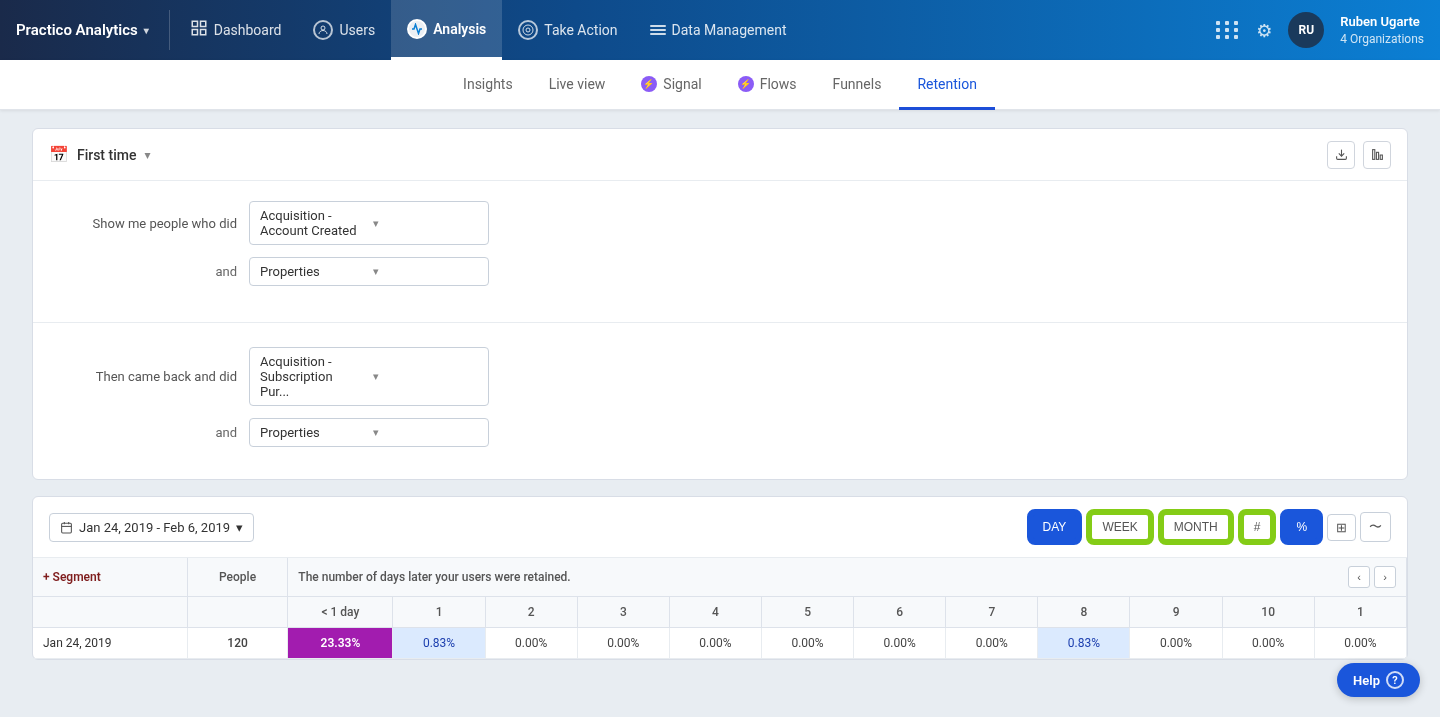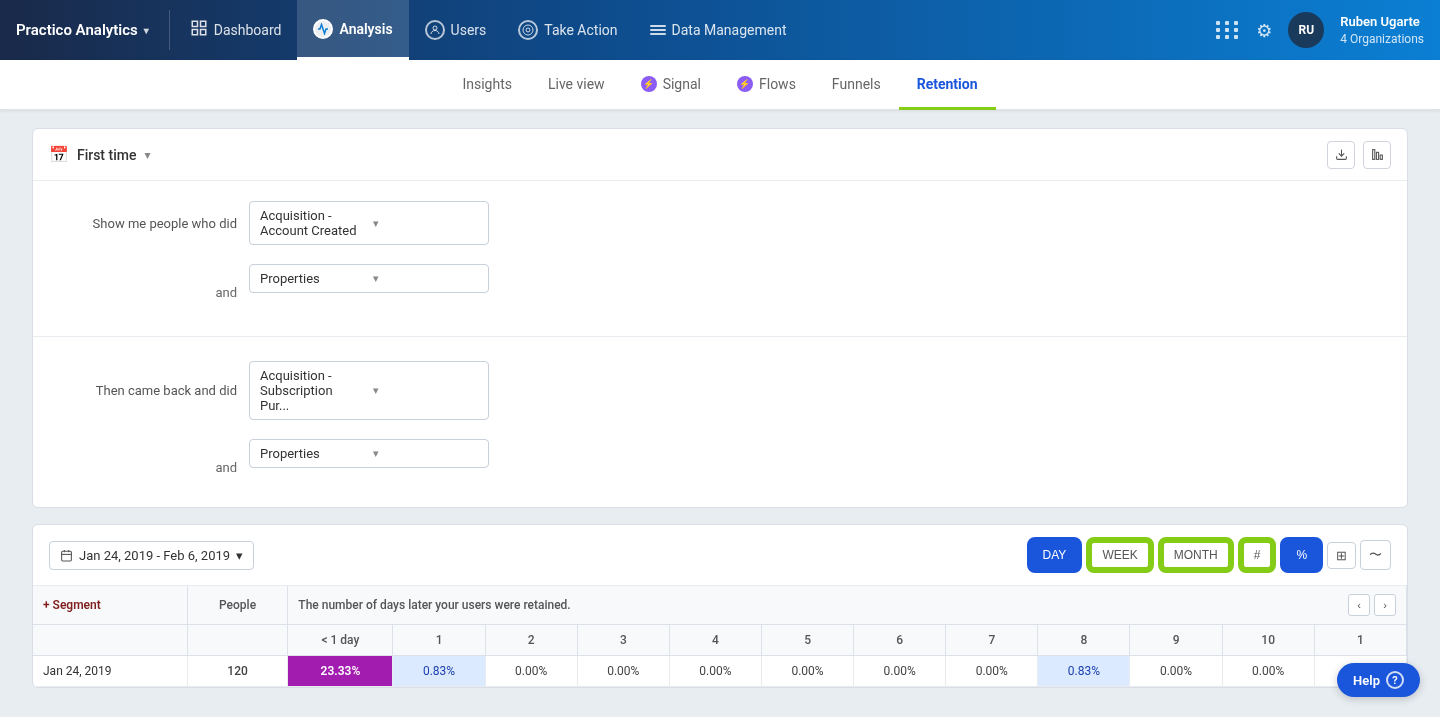--- a/index.html
+++ b/index.html
@@ -75,21 +75,21 @@
       align-items: center;
       gap: 6px;
       color: #666;
       font-size: 14px;
       padding: 0 18px;
       height: 50px;
       cursor: pointer;
       border-bottom: 3px solid transparent;
       white-space: nowrap;
     }
-    .sub-nav-item.active { color: #1a56db; font-weight: 700; border-bottom: 3px solid #84cc16; }
+    .sub-nav-item.active { color: #1a56db; font-weight: 400; border-bottom: 3px solid #1d4ed8; }
     .sub-icon { width: 16px; height: 16px; border-radius: 50%; display: flex; align-items: center; justify-content: center; font-size: 9px; }
     .sub-icon.purple { background: #8b5cf6; color: #fff; }
 
     
     .main-content { padding: 18px 32px; }
 
     
     .card {
       background: #fff;
       border-radius: 6px;
@@ -124,21 +124,21 @@
       padding: 6px 10px;
       min-width: 240px;
       font-size: 13px;
       color: #333;
       background: #fff;
       cursor: pointer;
     }
     .filter-select span { flex: 1; }
     .select-arrow { color: #888; font-size: 11px; margin-left: 8px; }
     .filter-divider { height: 1px; background: #e8ecf0; margin: 4px 0; }
-    .and-label { color: #666; font-size: 13px; min-width: 180px; text-align: right; margin-top: 28px; }
+    .and-label { color: #666; font-size: 13px; min-width: 180px; text-align: right; }
 
     
     .bottom-card { background: #fff; border-radius: 6px; border: 1px solid #d8dde6; }
     .bottom-card-header {
       display: flex;
       align-items: center;
       justify-content: space-between;
       padding: 12px 16px;
       border-bottom: 1px solid #e8ecf0;
     }
@@ -254,37 +254,37 @@
       <svg width="18" height="18" viewBox="0 0 24 24" fill="none" stroke="rgba(255,255,255,0.85)" stroke-width="2">
           <rect x="3" y="3" width="7" height="7"></rect>
           <rect x="14" y="3" width="7" height="7"></rect>
           <rect x="14" y="14" width="7" height="7"></rect>
           <rect x="3" y="14" width="7" height="7"></rect>
         </svg>
     </span>
     <span>Dashboard</span>
   </div>
 
-  <div class="nav-item active">
-    <span class="nav-icon pulse">
-      <svg width="12" height="12" viewBox="0 0 24 24" fill="none" stroke="#0b7fd4" stroke-width="3">
-          <polyline points="22 12 18 12 15 21 9 3 6 12 2 12"></polyline>
-        </svg>
-    </span>
-    <span>Analysis</span>
-  </div>
-
   <div class="nav-item">
     <span class="nav-icon-circle">
       <svg width="12" height="12" viewBox="0 0 24 24" fill="none" stroke="rgba(255,255,255,0.8)" stroke-width="2">
           <circle cx="12" cy="8" r="4"></circle>
           <path d="M4 20c0-4 3.6-7 8-7s8 3 8 7"></path>
         </svg>
     </span>
     <span>Users</span>
+  </div>
+
+  <div class="nav-item active">
+    <span class="nav-icon pulse">
+      <svg width="12" height="12" viewBox="0 0 24 24" fill="none" stroke="#0b7fd4" stroke-width="3">
+          <polyline points="22 12 18 12 15 21 9 3 6 12 2 12"></polyline>
+        </svg>
+    </span>
+    <span>Analysis</span>
   </div>
 
   <div class="nav-item">
     <span class="nav-icon-circle">
       <svg width="12" height="12" viewBox="0 0 24 24" fill="none" stroke="rgba(255,255,255,0.8)" stroke-width="2">
           <circle cx="12" cy="12" r="10"></circle>
           <circle cx="12" cy="12" r="4"></circle>
         </svg>
     </span>
     <span>Take Action</span>

